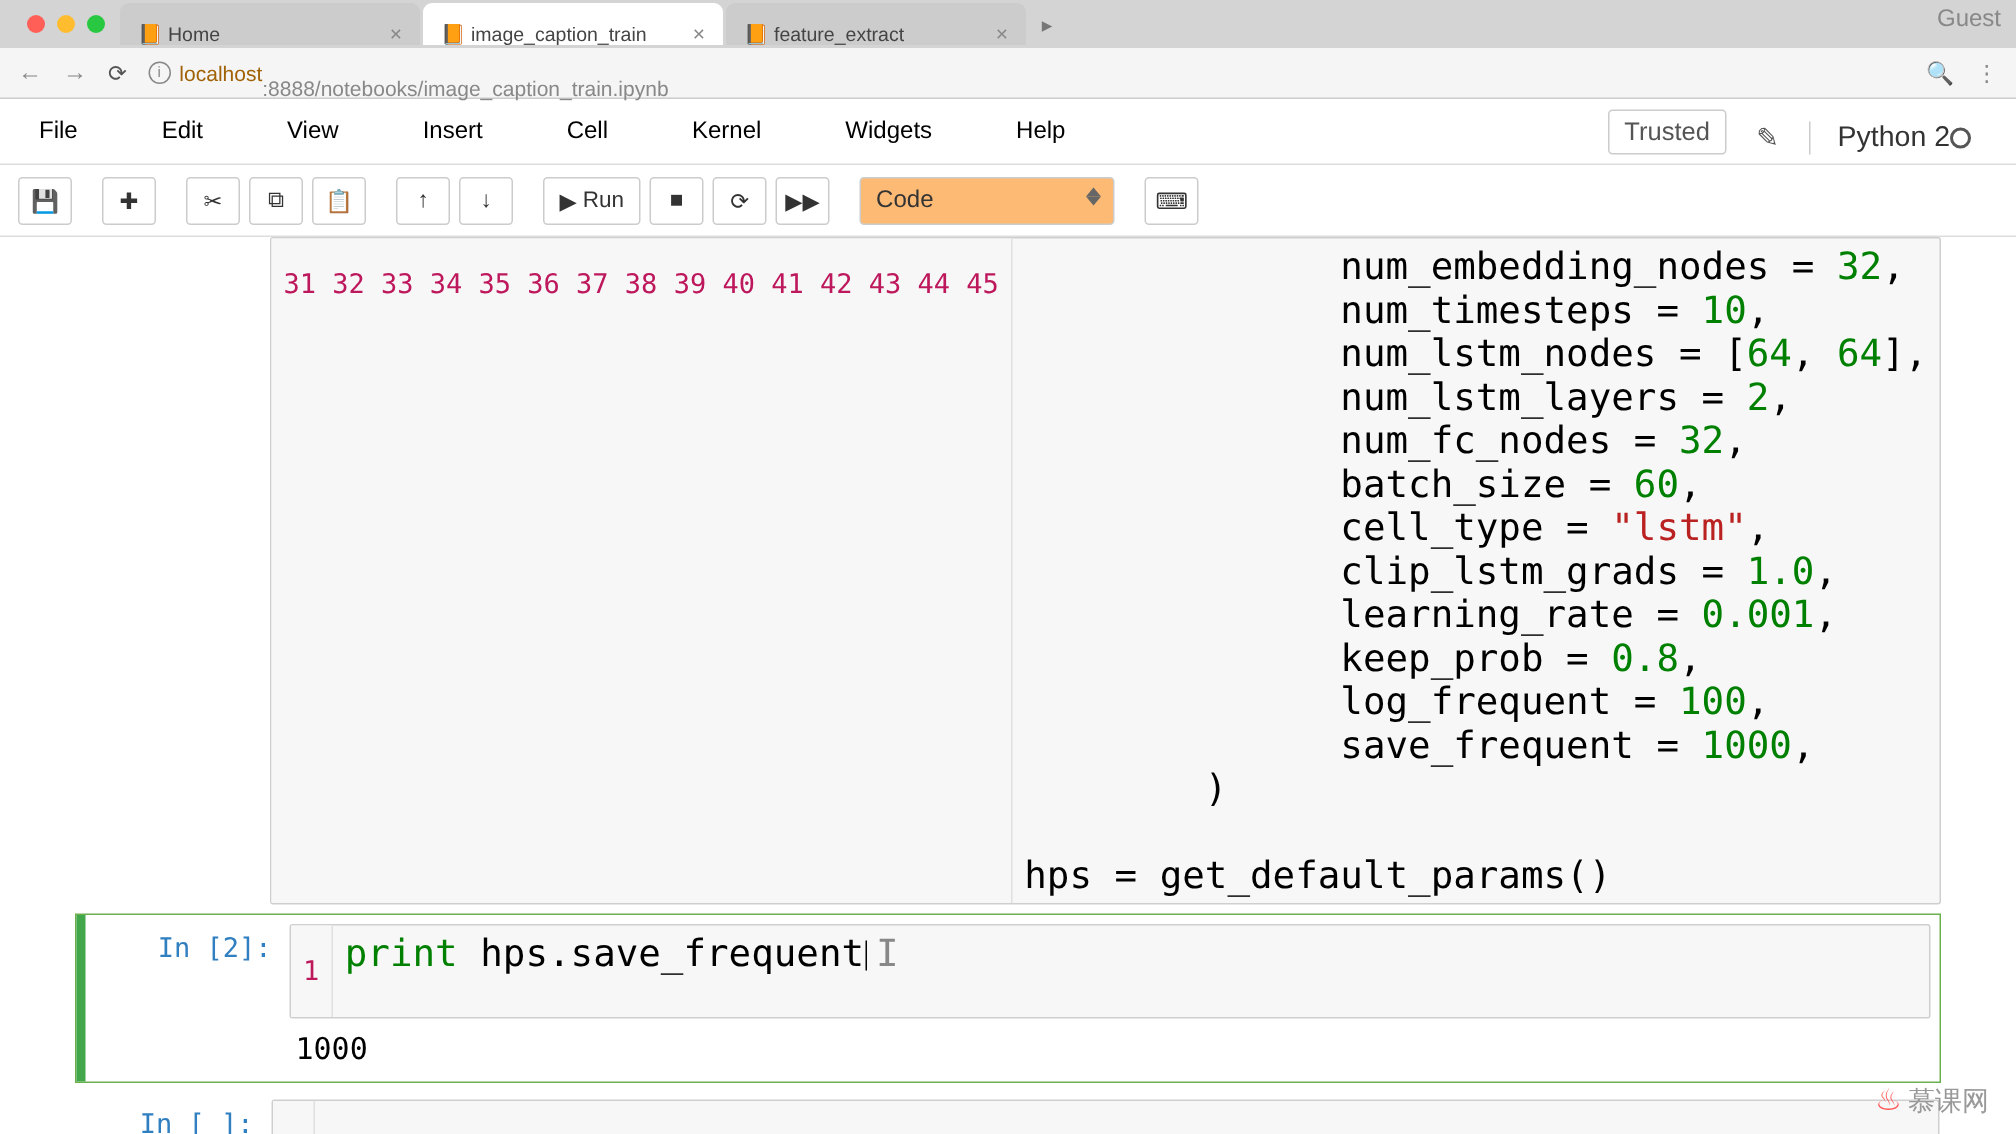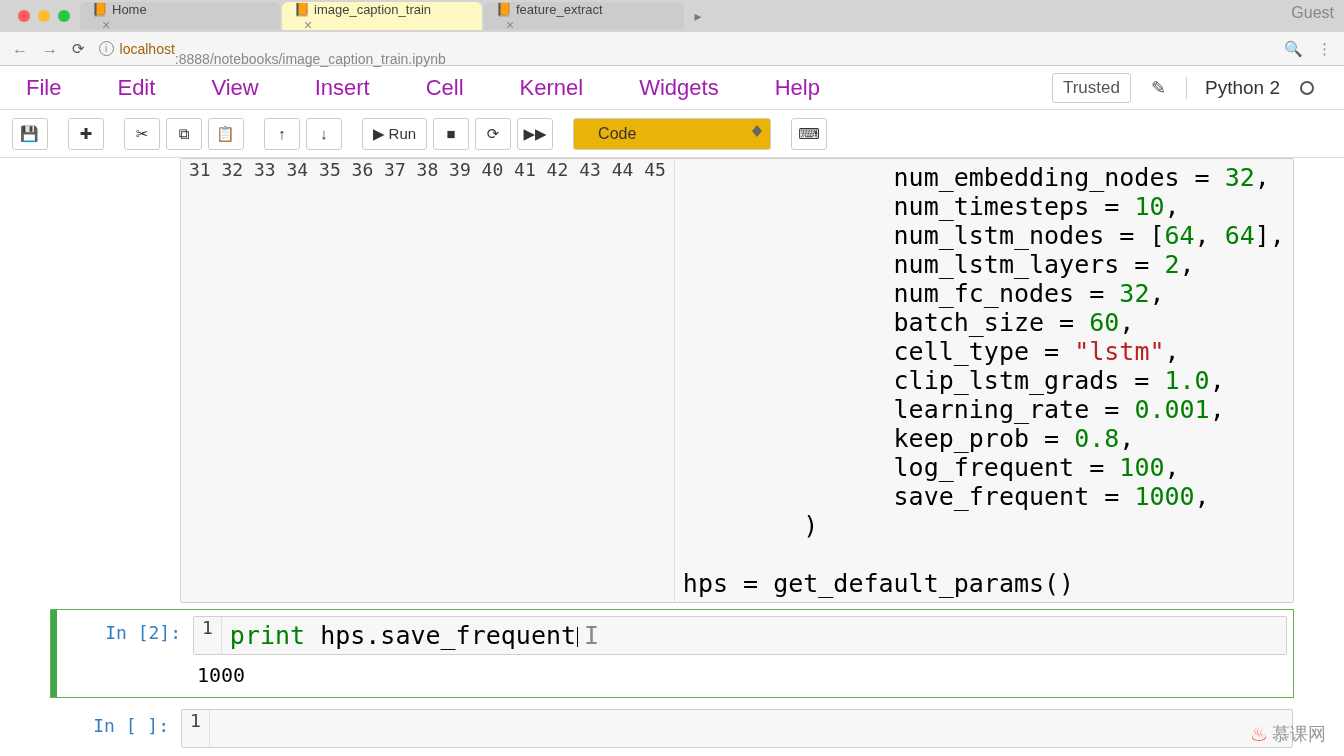--- a/index.html
+++ b/index.html
@@ -6,63 +6,63 @@
 body { font-family: -apple-system, BlinkMacSystemFont, "Segoe UI", Helvetica, Arial, sans-serif; background: #fff; width: 1344px; height: 756px; overflow: hidden; position: relative; }
 
 
 .browser-chrome { background: #ddd; }
 .tab-bar { display: flex; align-items: center; height: 32px; background: #d4d4d4; padding-left: 8px; position: relative; }
 .traffic-lights { display: flex; gap: 8px; padding: 0 10px; }
 .tl { width: 12px; height: 12px; border-radius: 50%; }
 .tl-red { background: #ff5f57; }
 .tl-yellow { background: #febc2e; }
 .tl-green { background: #28c840; }
-.tab { display: flex; align-items: flex-start; padding: 0 12px; height: 28px; background: #f5f5f5; border-top-left-radius: 6px; border-top-right-radius: 6px; margin-right: 2px; font-size: 13px; color: #444; min-width: 200px; justify-content: space-between; flex-direction: column; }
+.tab { display: flex; align-items: flex-end; padding: 0 12px; height: 28px; background: #f5f5f5; border-top-left-radius: 6px; border-top-right-radius: 6px; margin-right: 2px; font-size: 13px; color: #444; min-width: 200px; justify-content: space-between; }
 .tab.inactive { background: #ccc; }
-.tab.active { background: #fef9c3; }
+.tab.active { background: #ffffff; }
 .tab-favicon { width: 14px; height: 14px; margin-right: 6px; display: inline-block; }
 .tab-close { font-size: 14px; color: #888; margin-left: 10px; }
 .guest { position: absolute; right: 10px; top: 4px; font-size: 16px; color: #888; }
 .newtab-btn { width: 24px; text-align: center; color: #777; font-size: 14px; }
 
 .address-bar { display: flex; align-items: center; height: 34px; background: #f5f5f5; padding: 0 12px; gap: 14px; border-bottom: 1px solid #ccc; }
 .nav-arrow { color: #888; font-size: 16px; }
 .reload { color: #555; font-size: 15px; }
 .addr { display: flex; align-items: center; flex: 1; color: #555; font-size: 14px; }
 .addr .proto-icon { border: 1px solid #888; border-radius: 50%; width: 15px; height: 15px; font-size: 10px; display: inline-flex; align-items: center; justify-content: center; margin-right: 6px; color: #888; }
 .addr .host { color: #a16207; }
 .addr .path { color: #888; margin-top: 20px; }
 .omnibox-icons { display: flex; gap: 14px; color: #888; font-size: 15px; }
 
 
 .notebook-container { height: calc(756px - 66px); overflow: hidden; }
 .menu-bar { display: flex; align-items: center; height: 44px; border-bottom: 1px solid #ddd; padding: 0 16px; position: relative; }
-.menu-bar .m { padding: 0 28px; font-size: 22px; color: #a21caf; cursor: pointer; }
+.menu-bar .m { padding: 0 28px; font-size: 16px; color: #000000; cursor: pointer; }
 .menu-bar .m:first-child { padding-left: 10px; }
-.menu-right { position: absolute; right: 30px; display: flex; align-items: center; gap: 20px; }
+.menu-right { position: absolute; right: 30px; display: flex; align-items: flex-end; gap: 20px; }
 .trusted { border: 1px solid #ccc; padding: 4px 10px; border-radius: 3px; font-size: 17px; color: #555; }
 .edit-icon { font-size: 18px; color: #555; }
-.kernel { font-size: 19px; color: #333; display: flex; align-items: center; gap: 20px; border-left: 1px solid #ccc; padding-left: 18px; }
+.kernel { font-size: 19px; color: #333; display: flex; align-items: center; gap: 0; border-left: 1px solid #ccc; padding-left: 18px; }
 .kernel-ind { width: 14px; height: 14px; border: 2px solid #555; border-radius: 50%; }
 
 .toolbar { display: flex; align-items: center; height: 48px; border-bottom: 1px solid #ddd; padding: 0 12px; gap: 6px; }
 .tbtn { border: 1px solid #ccc; background: #fff; height: 32px; min-width: 36px; display: flex; align-items: center; justify-content: center; border-radius: 3px; font-size: 15px; color: #333; }
 .tbtn.run { padding: 0 10px; gap: 4px; }
 .tgap { width: 8px; }
-.celltype { border: 1px solid #ccc; height: 32px; padding: 0 26px 0 24px; border-radius: 3px; font-size: 16px; color: #333; display: flex; align-items: center; width: 198px; position: relative; background: #eab308; }
+.celltype { border: 1px solid #ccc; height: 32px; padding: 0 26px 0 10px; border-radius: 3px; font-size: 16px; color: #333; display: flex; align-items: center; width: 170px; position: relative; background: #fdba74; }
 .celltype::after { content: ""; position: absolute; right: 8px; width: 0; height: 0; border-left: 5px solid transparent; border-right: 5px solid transparent; border-top: 6px solid #666; }
 .celltype::before { content: ""; position: absolute; right: 8px; top: 6px; width: 0; height: 0; border-left: 5px solid transparent; border-right: 5px solid transparent; border-bottom: 6px solid #666; }
 
 
 .cells { padding: 0 50px; }
 .cell { display: flex; margin-bottom: 6px; position: relative; }
 .cell .sel-bar { width: 6px; background: #42a74b; }
 .prompt { width: 130px; text-align: right; padding-right: 12px; font-family: monospace; font-size: 18px; color: #307fc1; padding-top: 6px; }
 .code-area { display: flex; border: 1px solid #cfcfcf; background: #f7f7f7; border-radius: 2px; }
-.gutter { background: #f7f7f7; padding: 0 8px; text-align: right; font-family: monospace; font-size: 18px; color: #404040; border-right: 1px solid #e0e0e0; }
+.gutter { background: #f7f7f7; padding: 20px 8px; text-align: right; font-family: monospace; font-size: 18px; color: #be185d; border-right: 1px solid #e0e0e0; }
 .code { padding: 4px 8px; font-family: monospace; font-size: 25px; white-space: pre; color: #000; }
 .code .kw { color: #008000; font-weight: normal; }
 .code .num { color: #008000; }
 .code .str { color: #ba2121; }
 .output { font-family: monospace; font-size: 20px; padding: 8px 4px 4px 4px; color: #000; }
 
 .cell1 .code-area { border: 1px solid #cfcfcf; }
 .cell2, .cell3 { border: 1px solid transparent; }
 .cell2 { border: 1px solid #6ab04c; }
 .cell2 .sel-bar { display: block; }

